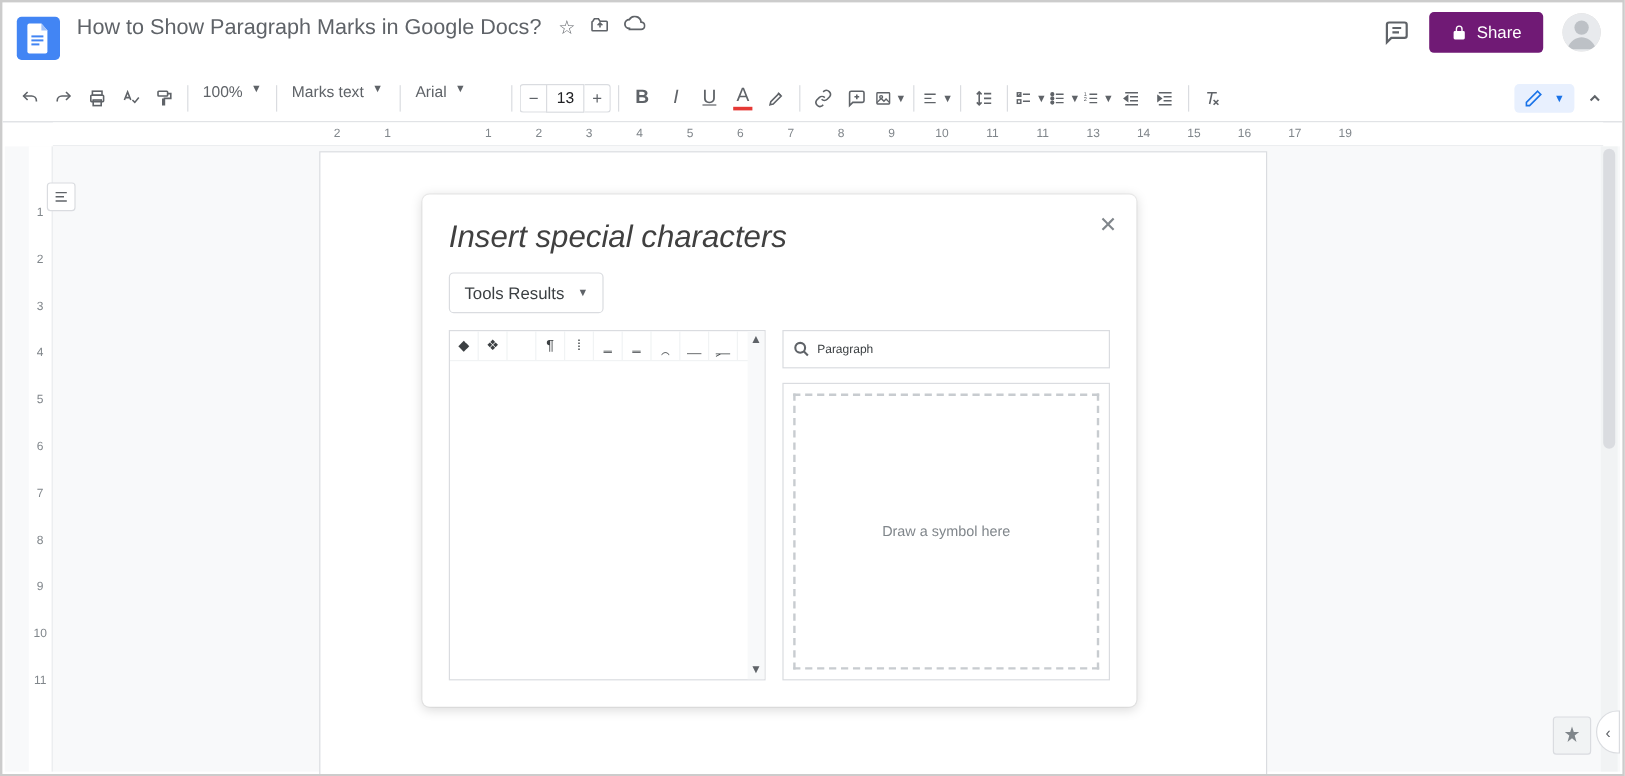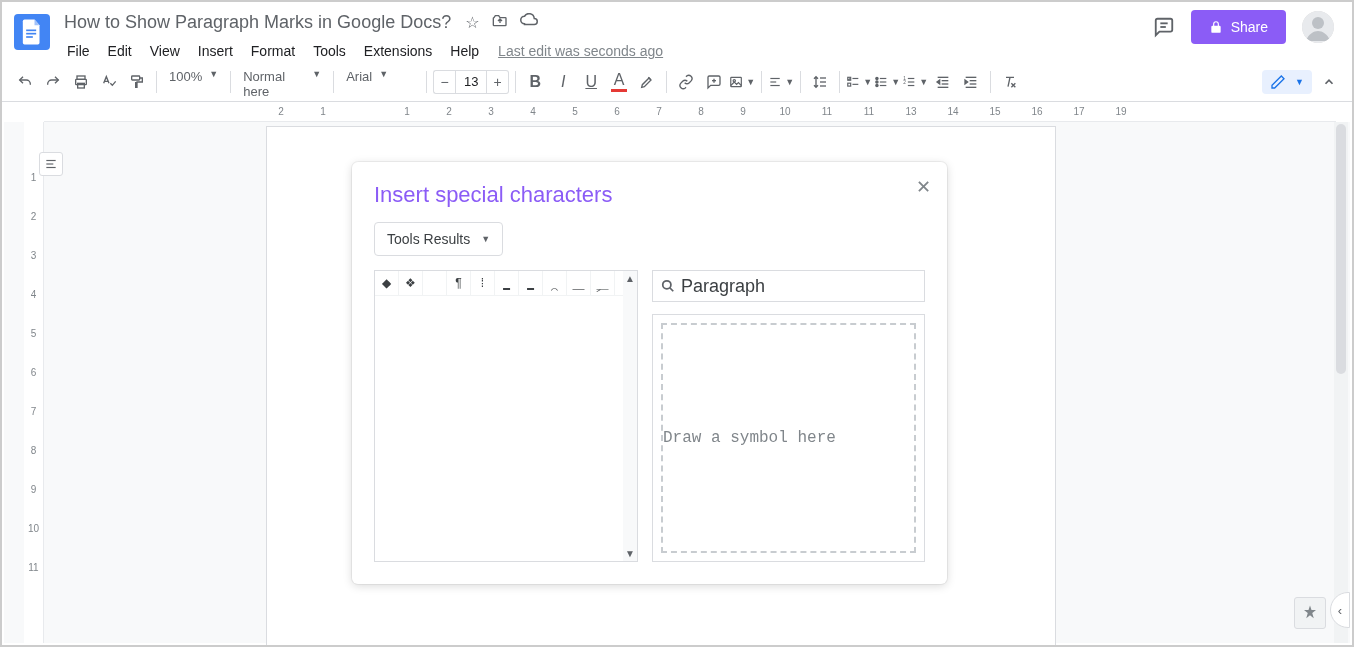--- a/index.html
+++ b/index.html
@@ -10,21 +10,21 @@
 .title-area { flex: 1; }
 .title-row { display: flex; align-items: center; gap: 10px; }
 .doc-title { font-size: 18px; color: #5f6368; padding: 2px 4px; }
 .title-icons { display: flex; gap: 12px; color: #5f6368; }
 .title-icons span { cursor: pointer; font-size: 16px; }
 .menu-row { display: flex; align-items: center; gap: 4px; margin-top: 4px; }
 .menu-item { padding: 4px 7px; font-size: 14px; color: #202124; cursor: pointer; border-radius: 3px; }
 .last-edit { color: #80868b; text-decoration: underline; font-size: 14px; margin-left: 8px; cursor: pointer; }
 .header-right { display: flex; align-items: center; gap: 16px; padding-right: 6px; }
 .comment-icon { color: #5f6368; font-size: 22px; cursor: pointer; }
-.share-btn { background: #8b5cf6; color: #fff; border: none; border-radius: 4px; padding: 9px 18px; font-size: 14px; font-weight: 500; display: flex; align-items: center; gap: 8px; cursor: pointer; }
+.share-btn { background: #701a75; color: #fff; border: none; border-radius: 4px; padding: 9px 18px; font-size: 14px; font-weight: 500; display: flex; align-items: center; gap: 8px; cursor: pointer; }
 .avatar { width: 32px; height: 32px; border-radius: 50%; background: #ddd; overflow: hidden; }
 .toolbar { display: flex; align-items: center; padding: 4px 10px; border-bottom: 1px solid #dadce0; height: 40px; gap: 2px; }
 .tb-btn { width: 26px; height: 26px; display: flex; align-items: center; justify-content: center; cursor: pointer; border-radius: 3px; color: #5f6368; font-size: 16px; }
 .tb-sep { width: 1px; height: 22px; background: #dadce0; margin: 0 4px; }
 .tb-select { display: flex; padding: 0 6px; font-size: 13px; color: #5f6368; cursor: pointer; gap: 4px; height: 26px; }
 .tb-dropdown-arrow { font-size: 9px; color: #5f6368; margin-left: 3px; }
 .tb-fontsize { display: flex; align-items: center; }
 .tb-fontsize .minus, .tb-fontsize .plus { width: 22px; height: 24px; border: 1px solid #dadce0; display: flex; align-items: center; justify-content: center; cursor: pointer; font-size: 14px; color: #5f6368; }
 .tb-fontsize .minus { border-radius: 3px 0 0 3px; border-right: none; }
 .tb-fontsize .plus { border-radius: 0 3px 3px 0; border-left: none; }
@@ -37,33 +37,33 @@
 .workspace { position: absolute; top: 120px; bottom: 2px; left: 2px; right: 2px; background: #f8f9fa; display: flex; }
 .vruler { width: 20px; background: #fff; border-right: 1px solid #e8eaed; margin-left: 20px; display:flex; flex-direction:column; align-items:center; padding-top:50px; font-size:10px; color:#80868b; gap:28px;}
 .outline-toggle { position: absolute; left: 35px; top: 30px; width: 24px; height: 24px; border: 1px solid #dadce0; border-radius: 3px; display: flex; align-items:center; justify-content:center; color:#5f6368; cursor:pointer; background:#fff; }
 .page { position: absolute; left: 262px; top: 4px; width: 790px; height: 1000px; background: #fff; border: 1px solid #dadce0; }
 .scrollbar-v { position: absolute; right: 2px; top: 0; width: 14px; height: 100%; background: #f1f3f4; }
 .scrollbar-thumb { position: absolute; right: 2px; top: 2px; width: 10px; height: 250px; background: #dadce0; border-radius: 5px; }
 .side-pill { position: absolute; right: 0px; top: 470px; width: 20px; height: 36px; background: #fff; border: 1px solid #dadce0; border-radius: 18px 0 0 18px; display:flex; align-items:center; justify-content:center; color:#5f6368; cursor:pointer; z-index:5;}
 .explore-btn { position: absolute; right: 24px; bottom: 14px; width: 32px; height: 32px; background: #f1f3f4; border: 1px solid #dadce0; border-radius: 3px; display:flex; align-items:center; justify-content:center; color:#5f6368; cursor:pointer;}
 
 .dialog { position: absolute; left: 350px; top: 160px; width: 595px; background: #fff; border-radius: 6px; box-shadow: 0 2px 10px rgba(0,0,0,0.15), 0 0 0 1px rgba(0,0,0,0.05); z-index: 10; padding: 20px 22px 22px 22px; }
-.dialog-title { font-size: 22px; color: #8b5cf6; font-weight: 400; }
+.dialog-title { font-size: 26px; color: #404040; font-weight: 400; font-style: italic; }
 .dialog-close { position: absolute; right: 16px; top: 14px; font-size: 18px; color: #80868b; cursor: pointer; }
 .category-dd { display: inline-flex; align-items: center; border: 1px solid #dadce0; border-radius: 4px; padding: 8px 12px; font-size: 14px; color: #3c4043; margin-top: 14px; cursor: pointer; gap: 8px; }
 .dialog-body { display: flex; gap: 14px; margin-top: 14px; }
 .chars-panel { width: 264px; height: 292px; border: 1px solid #dadce0; position: relative; }
 .chars-row { display: flex; border-bottom: 1px solid #f1f3f4; }
 .char-cell { width: 24px; height: 24px; display: flex; align-items: center; justify-content: center; font-size: 12px; color: #3c4043; cursor: pointer; border-right: 1px solid #f1f3f4; }
 .chars-scroll { position: absolute; right: 0; top: 0; width: 14px; height: 100%; background: #f8f9fa; display: flex; flex-direction: column; align-items: center; justify-content: space-between; padding: 2px 0; color: #5f6368; font-size: 10px;}
 .right-panel { flex: 1; display: flex; flex-direction: column; gap: 12px; }
 .search-box { border: 1px solid #dadce0; height: 32px; display: flex; align-items: center; padding: 0 8px; gap: 6px; }
-.search-box input { border: none; outline: none; font-size: 18px; flex: 1; color: #3c4043; }
+.search-box input { border: none; outline: none; font-size: 10px; flex: 1; color: #3c4043; }
 .draw-box { flex: 1; border: 1px solid #dadce0; padding: 8px; display: flex; }
-.draw-inner { flex: 1; border: 2px dashed #c8ccd0; display: flex; align-items: center; justify-content: flex-start; color: #80868b; font-size: 16px; font-family: Liberation Mono, monospace; }
+.draw-inner { flex: 1; border: 2px dashed #c8ccd0; display: flex; align-items: center; justify-content: center; color: #80868b; font-size: 12px; }
 .textcolor-a { display:flex; flex-direction:column; align-items:center; line-height:1;}
 .textcolor-a .bar { width:16px; height:3px; background:#e53935; margin-top:1px;}
 svg { display: block; }
 </style>
 </head>
 <body>
 
 <div class="header">
   <div class="docs-icon">
     <svg viewBox="0 0 24 30">
@@ -84,31 +84,20 @@
               <path d="M3 7l2-3h5l2 3h8a1 1 0 011 1v10a1 1 0 01-1 1H3a1 1 0 01-1-1V8a1 1 0 011-1z"></path>
               <path d="M12 10v5M9 12l3-3 3 3"></path>
             </svg>
           </span>
         <span>
             <svg width="18" height="14" viewBox="0 0 24 18" fill="none" stroke="#5f6368" stroke-width="2">
               <path d="M6 14a5 5 0 010-10 7 7 0 0113 3 4 4 0 010 8H6z"></path>
             </svg>
           </span>
       </div>
-    </div>
-    <div class="menu-row">
-      <span class="menu-item">File</span>
-      <span class="menu-item">Edit</span>
-      <span class="menu-item">View</span>
-      <span class="menu-item">Insert</span>
-      <span class="menu-item">Format</span>
-      <span class="menu-item">Tools</span>
-      <span class="menu-item">Extensions</span>
-      <span class="menu-item">Help</span>
-      <span class="last-edit">Last edit was seconds ago</span>
     </div>
   </div>
   <div class="header-right">
     <span class="comment-icon">
         <svg width="22" height="22" viewBox="0 0 24 24" fill="none" stroke="#5f6368" stroke-width="2">
           <path d="M21 15a2 2 0 01-2 2H7l-4 4V5a2 2 0 012-2h14a2 2 0 012 2z"></path>
           <line x1="8" y1="8" x2="16" y2="8"></line>
           <line x1="8" y1="12" x2="14" y2="12"></line>
         </svg>
       </span>
@@ -160,21 +149,21 @@
         <path d="M16 6h4v6h-8v8h-2v-8"></path>
       </svg>
     </div>
   <div class="tb-sep"></div>
   <div class="tb-select">
       <span>100%</span>
       <span class="tb-dropdown-arrow">▼</span>
     </div>
   <div class="tb-sep"></div>
   <div class="tb-select" style="width:90px">
-      <span>Normal here</span>
+      <span>Marks text</span>
       <span class="tb-dropdown-arrow">▼</span>
     </div>
   <div class="tb-sep"></div>
   <div class="tb-select" style="width:80px">
       <span>Arial</span>
       <span class="tb-dropdown-arrow">▼</span>
     </div>
   <div class="tb-sep"></div>
   <div class="tb-fontsize">
     <div class="minus">−</div>

